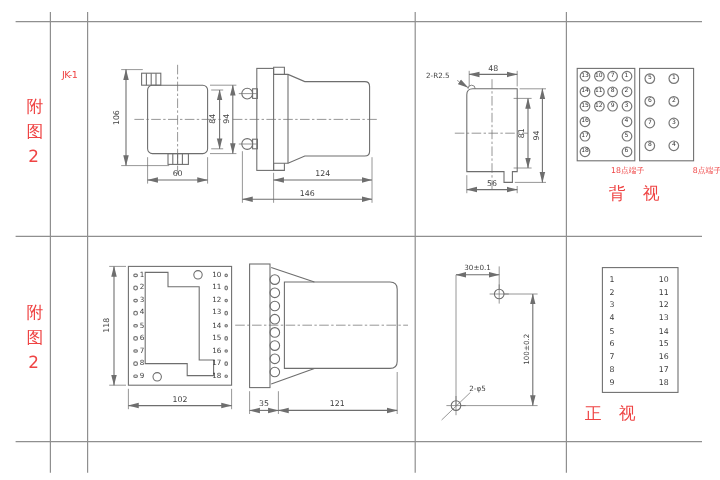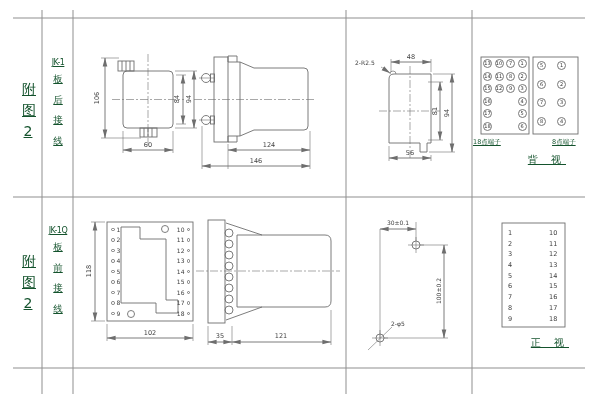--- a/index.html
+++ b/index.html
@@ -3,38 +3,38 @@
 <meta charset="utf-8">
 <style>
   html,body{margin:0;padding:0;background:#e8e8e8;}
   .page{
     position:relative;width:600px;height:400px;background:#ffffff;
     font-family:"DejaVu Sans","Liberation Sans",sans-serif;
     color:#3d3d3d;overflow:hidden;
   }
   svg.linework{position:absolute;left:0;top:0;}
   svg.linework text{font-family:"DejaVu Sans","Liberation Sans",sans-serif;fill:#3f3f3f;}
-  .lbl{position:absolute;color:#14532d;text-decoration:underline;}
+  .lbl{position:absolute;color:#ef4444;}
   .stack{word-break:break-all;text-align:center;margin:0 auto;}
   .figlab{width:28px;text-align:center;}
   .figlab .stack{width:12px;font-size:14px;line-height:21px;}
   .modelblock{width:30px;text-align:center;}
   .modelblock .model{font-size:8px;letter-spacing:-0.5px;margin-bottom:2px;}
   .modelblock .stack{width:12px;font-size:9.5px;line-height:20.5px;}
   .tgrid{position:absolute;display:grid;}
   .tgrid .circ{
     width:9px;height:9px;border:0.8px solid #777;border-radius:50%;
     font-size:5px;line-height:9px;display:flex;align-items:center;justify-content:center;
     color:#333;box-sizing:border-box;
   }
   .tgrid .circ:empty{visibility:hidden;}
   .g18{grid-template-columns:repeat(4,11.5px);grid-auto-rows:12.6px;}
   .g8{grid-template-columns:repeat(2,20px);grid-auto-rows:18.5px;}
-  .boxlabel{font-size:6.5px;text-align:left;}
-  .viewlabel{font-size:10px;text-align:right;letter-spacing:5px;}
+  .boxlabel{font-size:6.5px;text-align:right;}
+  .viewlabel{font-size:14px;text-align:center;letter-spacing:5px;}
   .vlist{position:absolute;display:flex;flex-direction:column;font-size:6px;}
   .vlist .trow{height:10.5px;display:flex;align-items:center;gap:2px;}
   .vlist .trow.r{justify-content:flex-end;width:22px;}
   .vlist i.dot{width:3.5px;height:3.5px;border:0.7px solid #777;border-radius:50%;display:inline-block;box-sizing:border-box;}
   .vlist b{font-weight:normal;}
   .numlist{position:absolute;display:flex;flex-direction:column;font-size:6.5px;}
   .numlist span{height:10.7px;line-height:10.7px;}
 </style>
 </head>
 <body>
@@ -209,21 +209,20 @@
     <g stroke="#6e6e6e" stroke-width="0.9" fill="none">
       <rect x="502" y="223" width="63" height="104"></rect>
     </g>
   </svg>
 
   <div class="lbl figlab" style="left:14px;top:79px;">
     <div class="stack">附图2</div>
   </div>
   <div class="lbl modelblock" style="left:43px;top:58px;">
     <div class="model">JK-1</div>
-    <div class="stack">板后接线</div>
   </div>
 
   <div class="tgrid g18" style="left:483px;top:59px;">
 
   <span class="circ">13</span>
       <span class="circ">10</span>
       <span class="circ">7</span>
       <span class="circ">1</span>
       <span class="circ">14</span>
       <span class="circ">11</span>
@@ -257,24 +256,20 @@
       <span class="circ">8</span>
       <span class="circ">4</span>
     </div>
   <div class="lbl boxlabel" style="left:473px;top:138px;width:64px;">18点端子</div>
   <div class="lbl boxlabel" style="left:552px;top:138px;width:49px;">8点端子</div>
   <div class="lbl viewlabel" style="left:496px;top:153px;width:70px;">背 视</div>
 
   <div class="lbl figlab" style="left:14px;top:251px;">
     <div class="stack">附图2</div>
   </div>
-  <div class="lbl modelblock" style="left:43px;top:226px;">
-    <div class="model">JK-1Q</div>
-    <div class="stack">板前接线</div>
-  </div>
 
   <div class="vlist" style="left:111px;top:224px;">
 
   <span class="trow">
         <i class="dot"></i>
         <b>1</b>
       </span>
       <span class="trow">
         <i class="dot"></i>
         <b>2</b>
@@ -365,15 +360,15 @@
   <span>10</span>
       <span>11</span>
       <span>12</span>
       <span>13</span>
       <span>14</span>
       <span>15</span>
       <span>16</span>
       <span>17</span>
       <span>18</span>
     </div>
-  <div class="lbl viewlabel" style="left:497px;top:336px;width:72px;">正 视</div>
+  <div class="lbl viewlabel" style="left:475px;top:336px;width:72px;">正 视</div>
 
 </div>
 
 </body></html>

